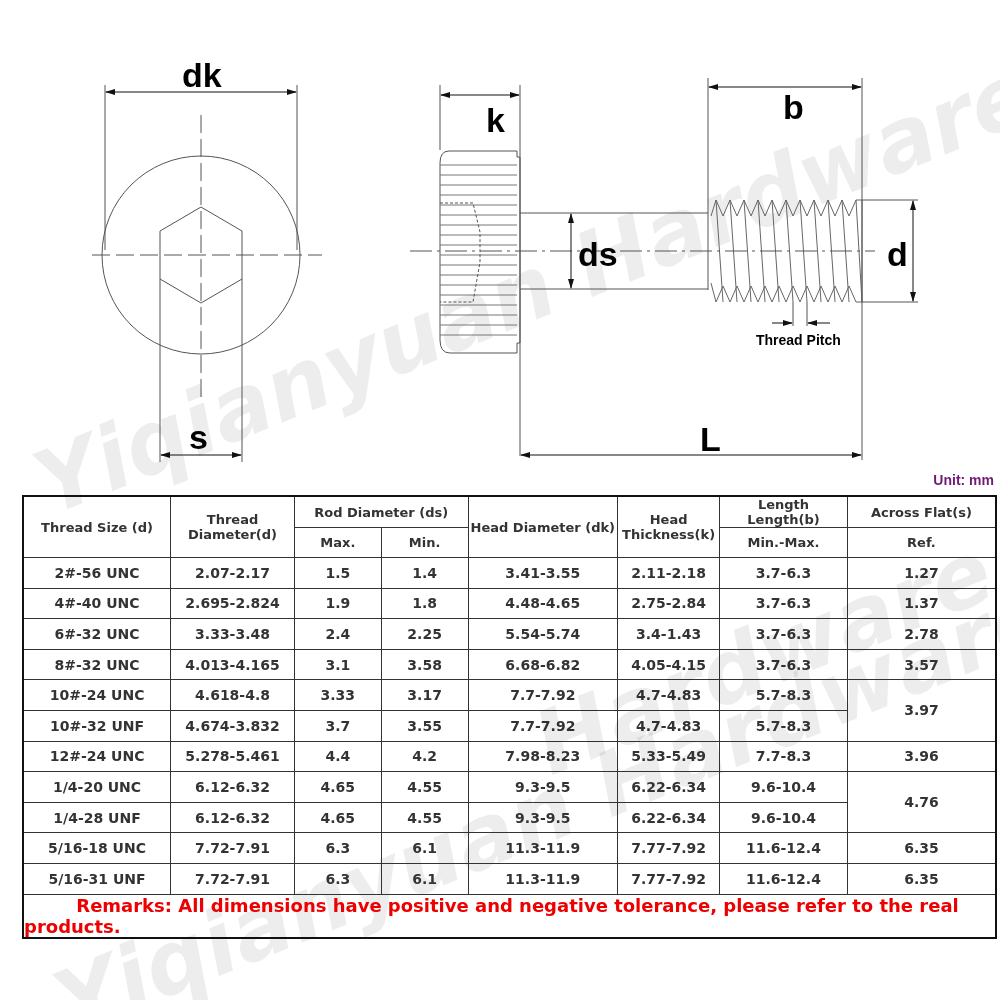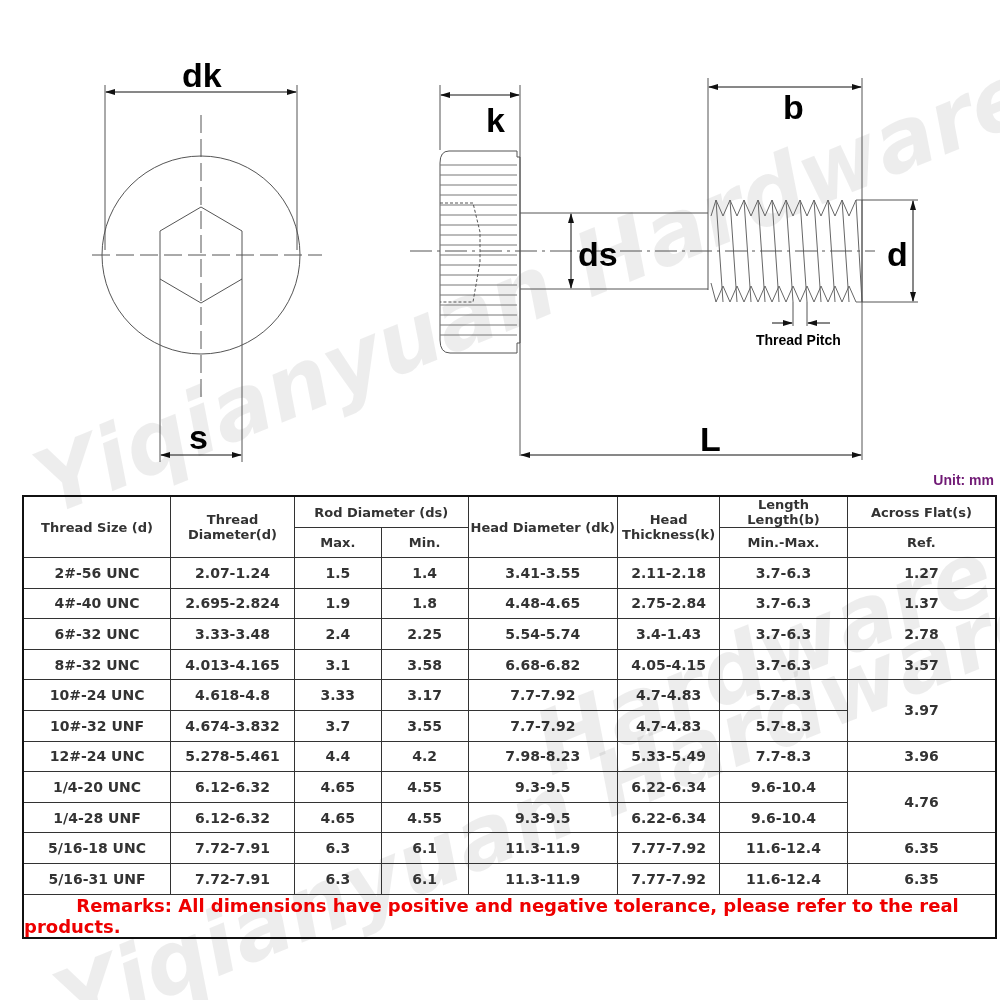--- a/index.html
+++ b/index.html
@@ -149,21 +149,21 @@
   </tr>
   <tr class="h2">
     <th>Max.</th>
     <th>Min.</th>
     <th>Min.-Max.</th>
     <th>Ref.</th>
   </tr>
 
   <tr class="row">
     <td>2#-56 UNC</td>
-        <td>2.07-1.24</td>
+        <td>2.07-2.17</td>
         <td>1.5</td>
         <td>1.4</td>
         <td>3.41-3.55</td>
         <td>2.11-2.18</td>
         <td>3.7-6.3</td>
         <td>1.27</td>
   </tr>
   <tr class="row">
     <td>4#-40 UNC</td>
         <td>2.695-2.824</td>

